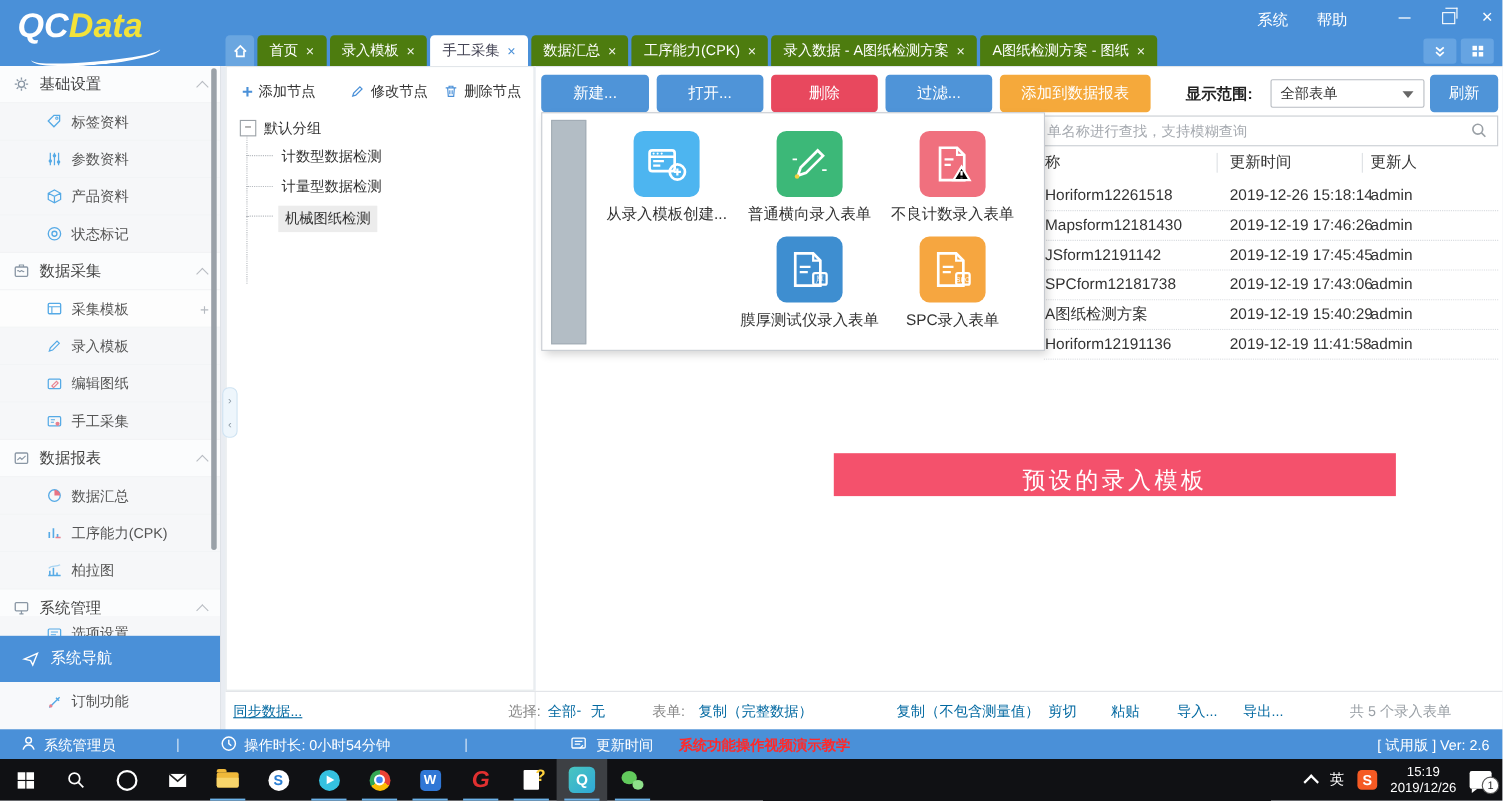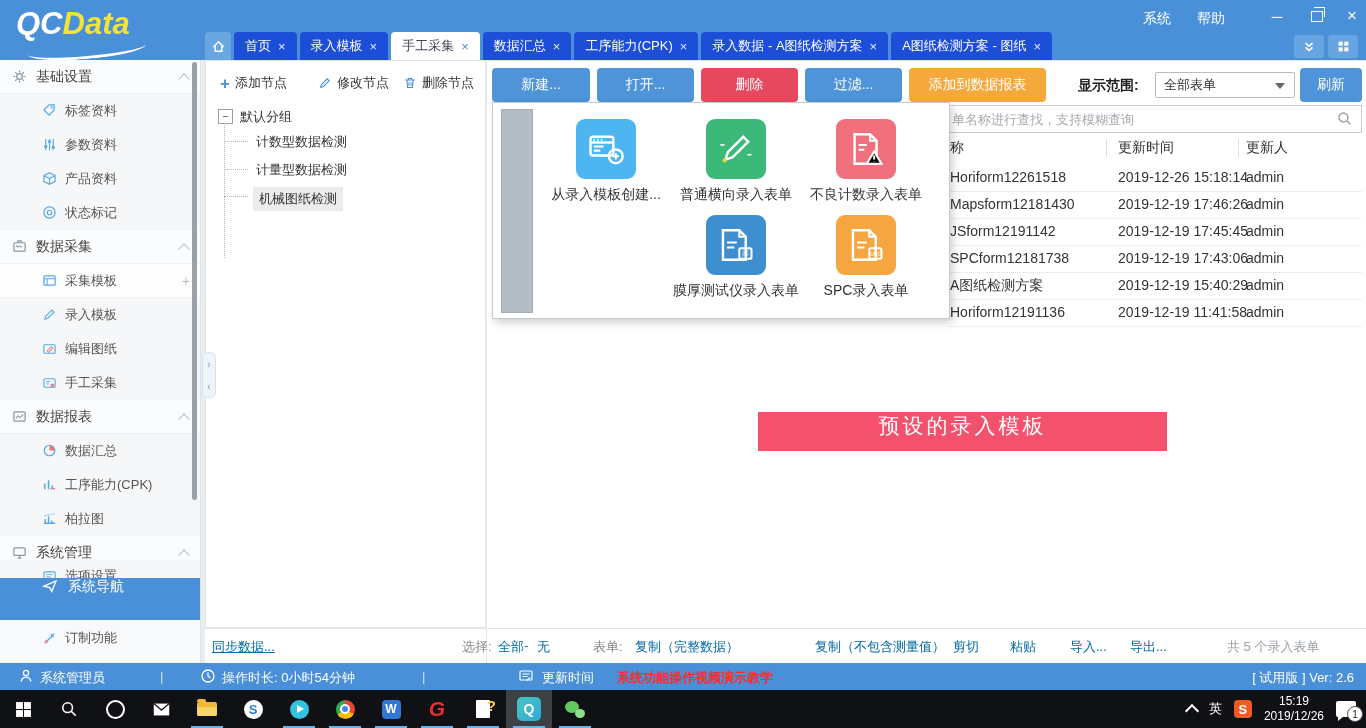--- a/index.html
+++ b/index.html
@@ -10,32 +10,32 @@
   .titlebar{position:absolute;left:0;top:0;width:1366px;height:60px;background:#4a90d8}
   .logo{position:absolute;left:16px;top:6px;font-size:31px;font-weight:bold;font-style:italic;letter-spacing:0}
   .logo .qc{color:#fff}.logo .dt{color:#f2e23a}
   .swoosh{position:absolute;left:12px;top:34px;width:118px;height:16px;border-bottom:3px solid #fff;border-radius:50%;transform:rotate(-5deg)}
   .menu-item{position:absolute;top:10px;color:#fff;font-size:14px;cursor:default}
   .win-btn{position:absolute;top:6px;width:22px;height:20px;color:#fff;display:flex;align-items:center;justify-content:center;font-size:15px}
   .restore-sq{position:relative;width:10px;height:9px;border:1.5px solid #fff}
   .restore-sq::before{content:'';position:absolute;left:2px;top:-5px;width:10px;height:9px;border:1.5px solid #fff;border-bottom:none;border-left:none}
   
   .tabs{position:absolute;left:205px;bottom:0;display:flex;gap:3px;align-items:flex-end;height:28px}
-  .tab{height:28px;line-height:28px;padding:0 11px;border-radius:4px 4px 0 0;background:#1d4ed8;color:#fff;font-size:13px;display:flex;gap:7px;align-items:center;white-space:nowrap}
+  .tab{height:28px;line-height:28px;padding:0 11px;border-radius:4px 4px 0 0;background:#4d7c0f;color:#fff;font-size:13px;display:flex;gap:7px;align-items:center;white-space:nowrap}
   .tab .x{font-size:13px;opacity:.9;line-height:1}
   .tab.active{background:#fff;color:#445}
   .tab.active .x{color:#4a90d8;opacity:1}
   .tab.home{width:26px;padding:0;justify-content:center;background:#6aa6e0}
   .tabbar-btn{position:absolute;top:35px;width:30px;height:23px;border-radius:3px;background:#66a4e2;display:flex;align-items:center;justify-content:center}
   
   .sidebar{position:absolute;left:0;top:60px;width:200px;height:603px;background:#f8f9fb;border-right:1px solid #dfe3e8;overflow:hidden}
   .side-head{height:33px;display:flex;align-items:center;gap:9px;padding:0 12px;font-size:14px;color:#444;background:#fbfcfd;border-bottom:1px solid #f0f1f3}
   .side-item{height:33px;display:flex;align-items:center;gap:8px;padding-left:42px;font-size:13px;color:#555;border-bottom:1px solid #f2f3f5;background:#f6f7f9}
   .chev{margin-left:auto;width:7px;height:7px;border-left:1.5px solid #b8bcc2;border-top:1.5px solid #b8bcc2;transform:rotate(45deg);margin-top:4px}
-  .side-nav{position:absolute;left:0;top:518px;width:200px;height:42px;background:#4a90d8;color:#fff;display:flex;align-items:flex-start;gap:10px;padding-left:42px;font-size:14px;z-index:6;box-sizing:border-box}
+  .side-nav{position:absolute;left:0;top:518px;width:200px;height:42px;background:#4a90d8;color:#fff;display:flex;align-items:center;gap:10px;padding-left:20px;font-size:14px;z-index:6;box-sizing:border-box}
   .side-custom{position:absolute;left:0;top:560px;width:200px;height:36px;background:#f8f9fb;display:flex;align-items:center;gap:8px;padding-left:42px;font-size:13px;color:#555;z-index:6;box-sizing:border-box}
   .side-scroll{position:absolute;left:192px;top:2px;width:5px;height:438px;background:#9aa1a8;border-radius:3px;z-index:7}
   .ic{flex:none}
   
   .treepanel{position:absolute;left:205px;top:60px;width:281px;height:568px;background:#fff;border:1px solid #e2e6ea;box-sizing:border-box}
   .tree-btn{position:absolute;top:13px;display:flex;align-items:center;gap:5px;font-size:13px;color:#333}
   .tree-plus{color:#4a90d8;font-size:17px;font-weight:bold;line-height:1}
   .splitter{position:absolute;left:202px;top:352px;width:12px;height:44px;background:#eef6fc;border:1px solid #cfe3f2;border-radius:6px;z-index:8;display:flex;flex-direction:column;align-items:center;justify-content:space-around;color:#8b9aa6;font-size:10px}
   .sel-node{background:#ececec}
   
@@ -53,21 +53,21 @@
   .cell-name{position:absolute;left:1px;top:5px}
   .cell-time{position:absolute;left:169px;top:5px}
   .cell-user{position:absolute;left:297px;top:5px}
   
   .popup{position:absolute;left:492px;top:102px;width:456px;height:215px;background:#fff;border:1px solid #c6cad0;box-shadow:3px 4px 8px rgba(0,0,0,.18);z-index:50}
   .pop-strip{position:absolute;left:8px;top:6px;width:30px;height:202px;background:#b3bdc5;border:1px solid #a3adb6}
   .pop-item{position:absolute;width:140px;text-align:center}
   .pop-ico{width:60px;height:60px;border-radius:9px;margin:0 auto;display:flex;align-items:center;justify-content:center}
   .pop-label{margin-top:7px;font-size:14px;color:#333;white-space:nowrap}
   
-  .banner{position:absolute;left:758px;top:412px;width:409px;height:39px;color:#fff;font-size:21px;letter-spacing:3px;display:flex;align-items:flex-start;justify-content:center;z-index:5}
+  .banner{position:absolute;left:758px;top:412px;width:511px;height:39px;color:#fff;font-size:21px;letter-spacing:3px;display:flex;align-items:flex-end;justify-content:center;z-index:5}
   
   .bottombar{position:absolute;left:205px;top:628px;width:1161px;height:35px;background:#fff;border-top:1px solid #e0e3e7;font-size:13px}
   .bb{position:absolute;top:9px;white-space:nowrap}
   .bb.link{color:#0369a1}
   .bb.gray{color:#888}
   .bb.dim{color:#9aa0a6}
   .bb-divider{position:absolute;left:281px;top:0;height:35px;border-left:1px solid #e6e9ec}
   .underline{text-decoration:underline}
   
   .statusbar{position:absolute;left:0;top:663px;width:1366px;height:27px;background:#4a90d8;color:#fff;font-size:13px}

